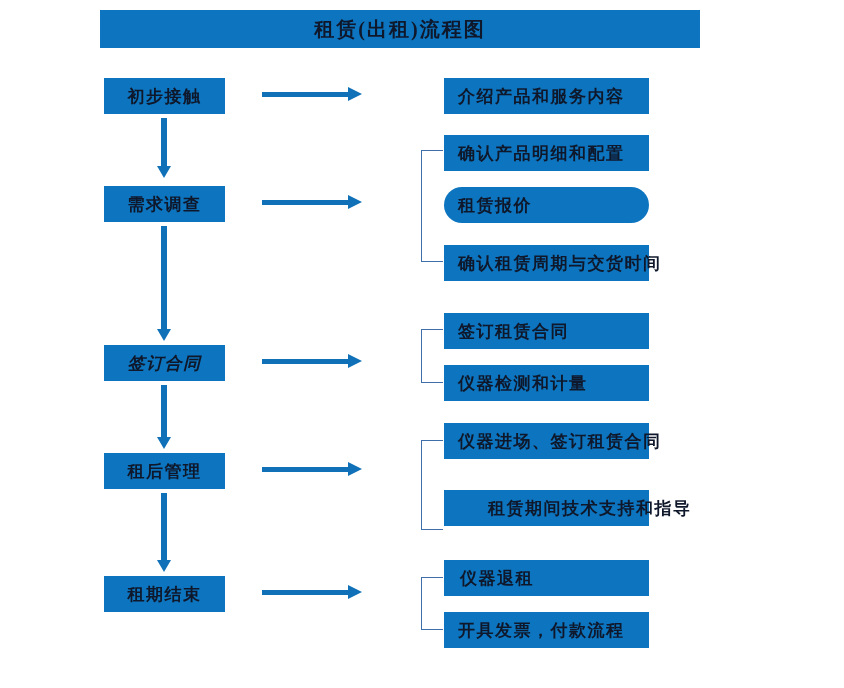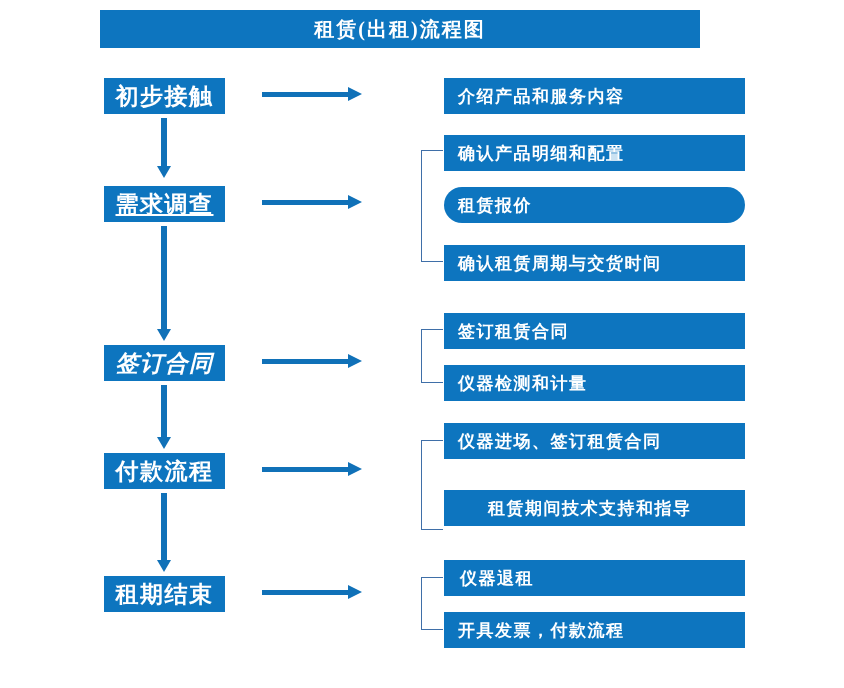--- a/index.html
+++ b/index.html
@@ -9,51 +9,51 @@
     font-family:"Liberation Serif","DejaVu Serif",serif;
     position:relative;
     overflow:hidden;
   }
   #stage{position:absolute;left:0;top:0;width:844px;height:688px;}
 
   
   .box{
     position:absolute;
     background:#0d75bf;
-    color:#ffffff;
+    color:#0f172a;
     font-weight:700;
     display:flex;
     align-items:center;
     box-sizing:border-box;
     letter-spacing:1px;
     white-space:nowrap;
   }
   .title-bar{
     left:100px;top:10px;width:600px;height:38px;
     justify-content:center;
     font-size:20px;
     letter-spacing:2px;
   }
   .stage-box{
     width:121px;height:36px;
     justify-content:center;
-    font-size:23px;
+    font-size:17px;
     letter-spacing:1.5px;
   }
   .detail-box{
-    left:444px;width:301px;height:36px;
+    left:444px;width:205px;height:36px;
     justify-content:flex-start;
     padding-left:14px;
     font-size:17px;
     letter-spacing:1.5px;
   }
 
   
   .s0{left:104px;top:78px;}
-  .s1{left:104px;top:186px;text-decoration:underline;}
+  .s1{left:104px;top:186px;}
   .s2{left:104px;top:345px;font-style:italic;}
   .s3{left:104px;top:453px;}
   .s4{left:104px;top:576px;}
 
   
   .d0{top:78px;}
   .d1{top:135px;}
   .d2{top:187px;border-radius:18px;}
   .d3{top:245px;}
   .d4{top:313px;}
@@ -126,21 +126,21 @@
 </head>
 <body>
 
 <div id="stage">
 
   <div class="box title-bar">租赁(出租)流程图</div>
 
   <div class="box stage-box s0">初步接触</div>
   <div class="box stage-box s1">需求调查</div>
   <div class="box stage-box s2">签订合同</div>
-  <div class="box stage-box s3">付款流程</div>
+  <div class="box stage-box s3">租后管理</div>
   <div class="box stage-box s4">租期结束</div>
 
   <div class="v-arrow va0">
     <div class="shaft"></div>
     <div class="head"></div>
   </div>
   <div class="v-arrow va1">
     <div class="shaft"></div>
     <div class="head"></div>
   </div>

